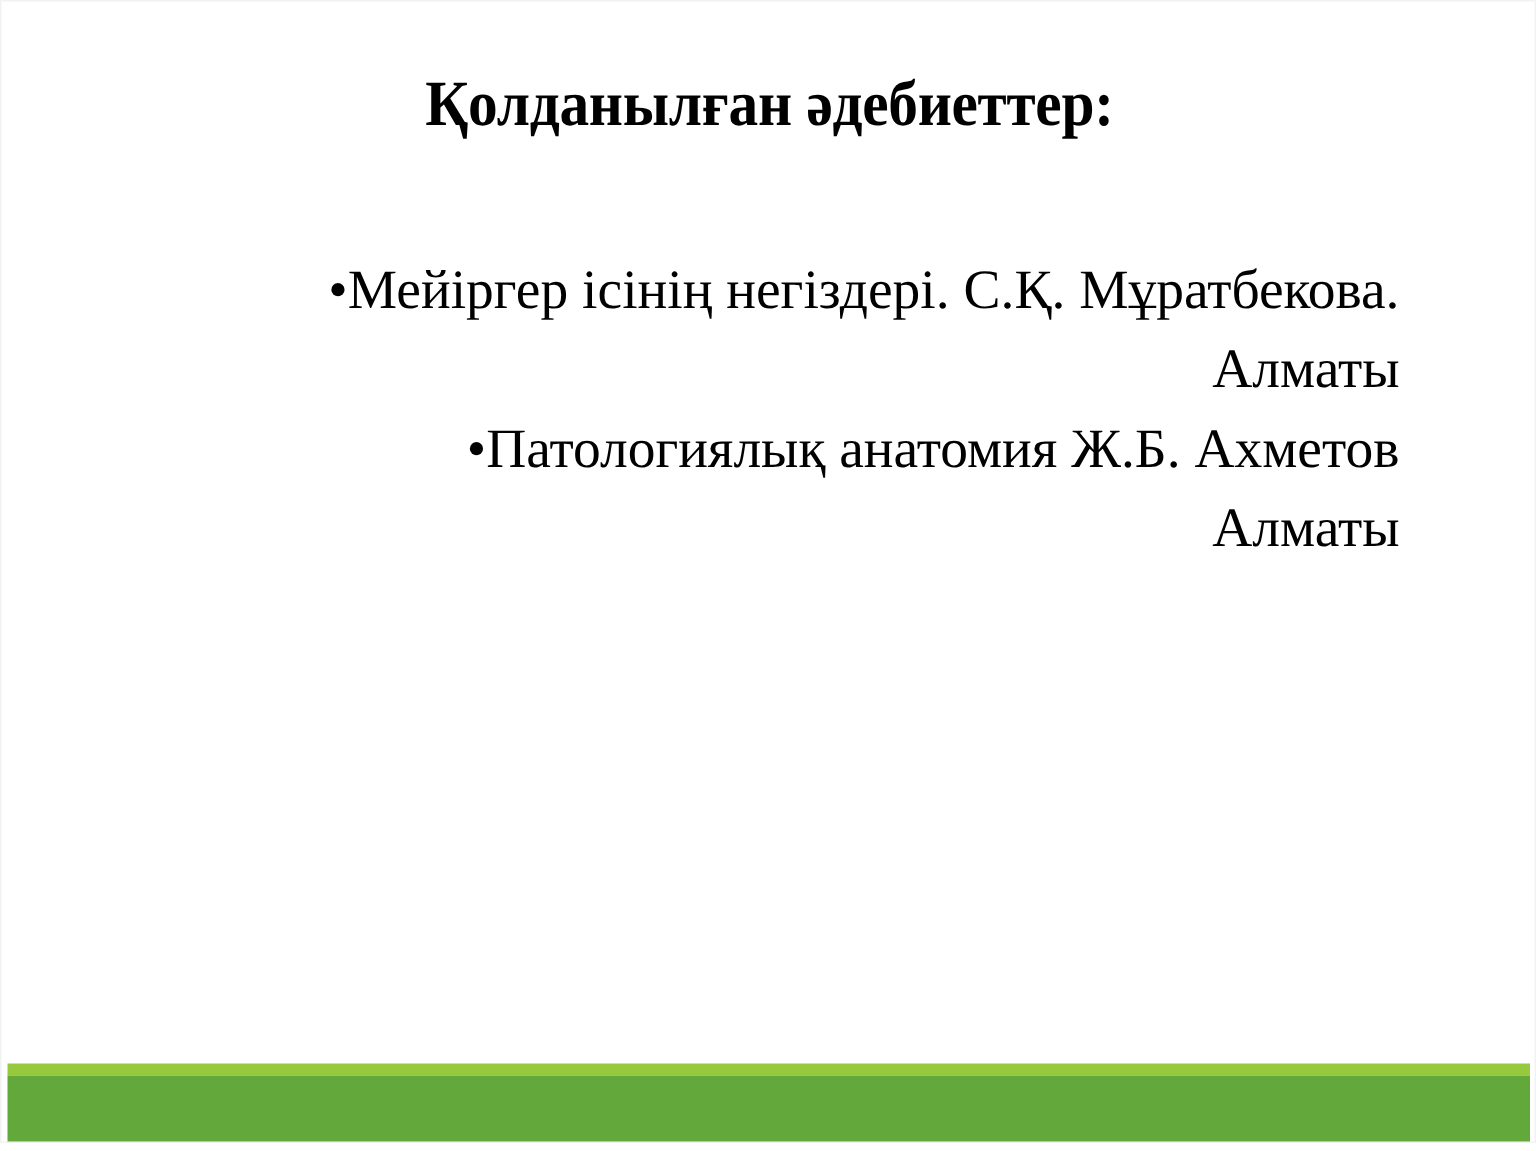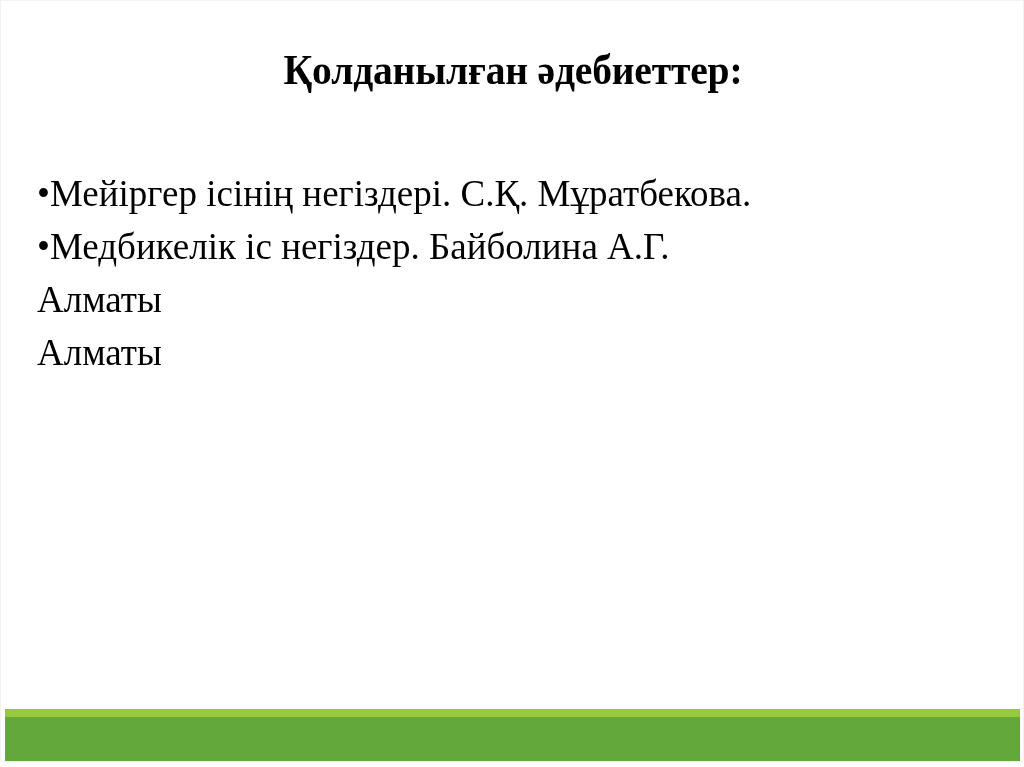--- a/index.html
+++ b/index.html
@@ -30,23 +30,24 @@
     font-size: 43px;
     line-height: 50px;
     letter-spacing: -0.2px;
     color: #000000;
     transform: scaleX(0.92);
     transform-origin: center top;
     white-space: nowrap;
   }
   #body-block {
     position: absolute;
-    left: 36px;
+    left: 20px;
     top: 166px;
     width: 912px;
+    text-align: right;
   }
   .bullet-line {
     font-family: "Liberation Serif", "DejaVu Serif", serif;
     font-weight: normal;
     font-size: 37px;
     line-height: 53px;
     color: #000000;
     white-space: nowrap;
     letter-spacing: 0px;
   }
@@ -79,22 +80,22 @@
 </style>
 </head>
 <body>
 
 <div id="slide">
 
   <div id="slide-title">Қолданылған әдебиеттер:</div>
 
   <div id="body-block">
     <div class="bullet-line">•Мейіргер ісінің негіздері. С.Қ. Мұратбекова.</div>
-    <div class="bullet-line">•Медбикелік іс негіздер. Байболина А.Г.</div>
     <div class="bullet-line cont">Алматы</div>
+    <div class="bullet-line">•Патологиялық анатомия Ж.Б. Ахметов</div>
     <div class="bullet-line cont">Алматы</div>
   </div>
 
   <div id="green-bar">
     <div id="green-bar-light"></div>
     <div id="green-bar-dark"></div>
   </div>
 
 </div>
 

